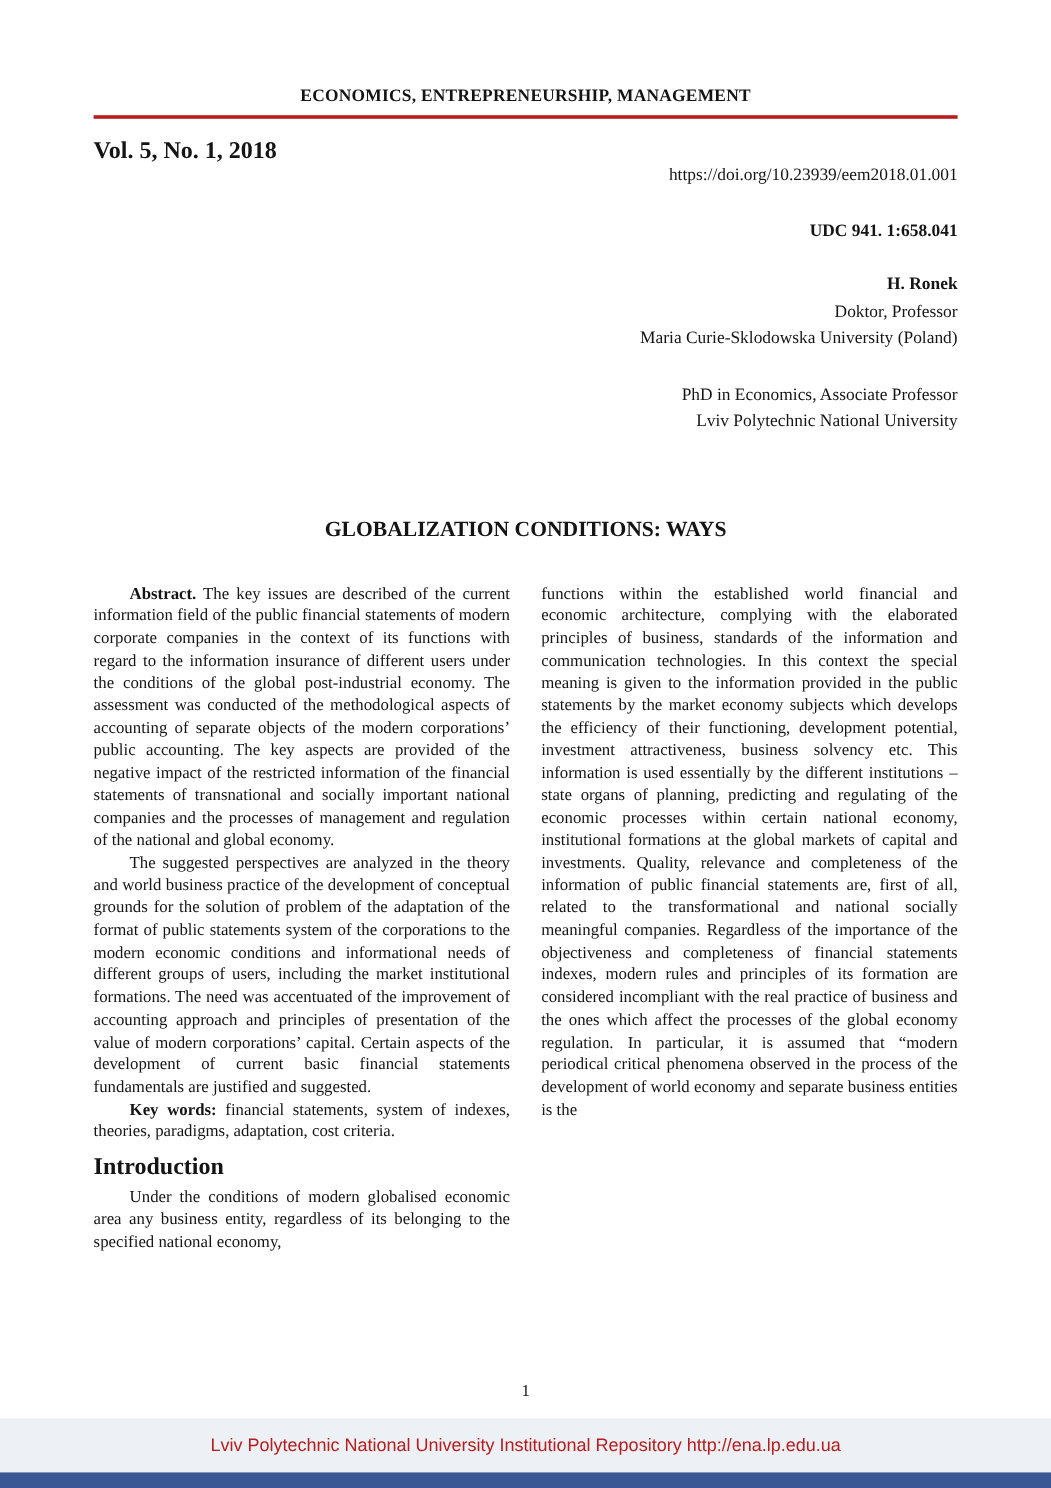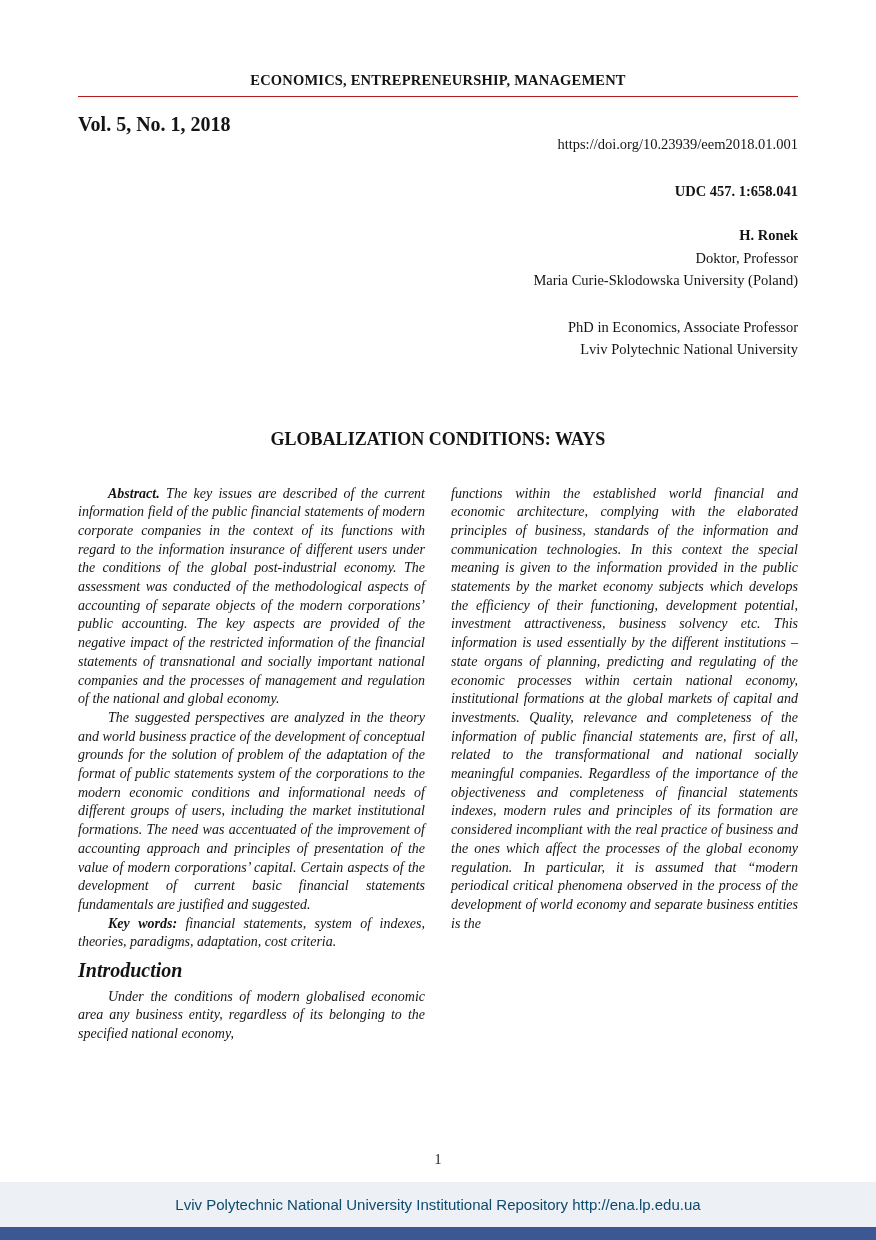--- a/index.html
+++ b/index.html
@@ -13,21 +13,21 @@
   }
   .page-content {
     padding: 72px 78px 0 78px;
   }
   .running-head {
     text-align: center;
     font-weight: bold;
     font-size: 14.5px;
     letter-spacing: 0.2px;
     padding-bottom: 7px;
-    border-bottom: 1px solid #b91c1c;
+    border-bottom: 3px solid #b91c1c;
   }
   .volume-line {
     font-weight: bold;
     font-size: 20px;
     margin-top: 16px;
     text-align: left;
   }
   .doi-line {
     text-align: right;
     font-size: 14.5px;
@@ -56,21 +56,20 @@
   .columns {
     display: flex;
     gap: 26px;
     margin-top: 30px;
   }
   .col {
     flex: 1 1 0;
     font-size: 14px;
     line-height: 18.7px;
     text-align: justify;
-    font-style: italic;
   }
   .body-p { margin: 0; }
   .indent { text-indent: 30px; }
   .intro-heading {
     font-weight: bold;
     font-size: 20px;
     margin: 9px 0 8px 0;
   }
   .page-number {
     position: absolute;
@@ -89,39 +88,39 @@
   .repo-strip {
     background: #edf0f5;
     height: 45px;
     display: flex;
     align-items: center;
     justify-content: center;
   }
   .repo-text {
     font-family: "Liberation Sans", sans-serif;
     font-size: 15px;
-    color: #0c4a6e;
+    color: #b91c1c;
   }
   .repo-bar {
     background: #3b5794;
     height: 13px;
   }
 </style>
 </head>
 <body>
 
 <div class="page-content">
 
   <div class="running-head">ECONOMICS, ENTREPRENEURSHIP, MANAGEMENT</div>
 
   <div class="volume-line">Vol. 5, No. 1, 2018</div>
 
   <div class="doi-line">https://doi.org/10.23939/eem2018.01.001</div>
 
-  <div class="udc-line">UDC 457. 1:658.041</div>
+  <div class="udc-line">UDC 941. 1:658.041</div>
 
   <div class="author-block">
     <div class="author-name">H. Ronek</div>
     <div>Doktor, Professor</div>
     <div>Maria Curie-Sklodowska University (Poland)</div>
   </div>
 
   <div class="author-block">
     <div>PhD in Economics, Associate Professor</div>
     <div>Lviv Polytechnic National University</div>

